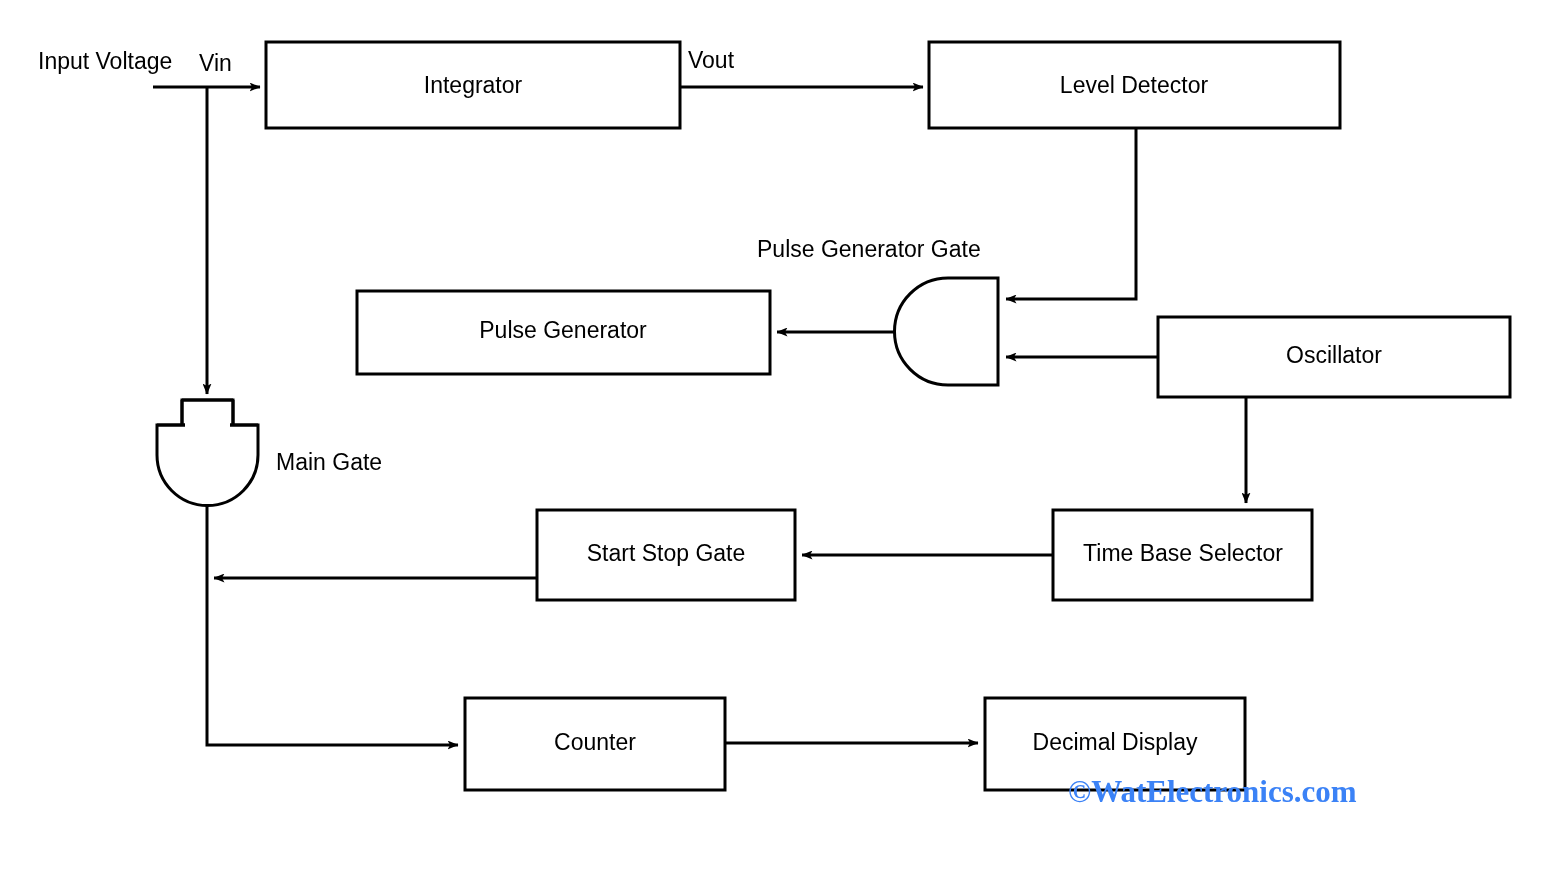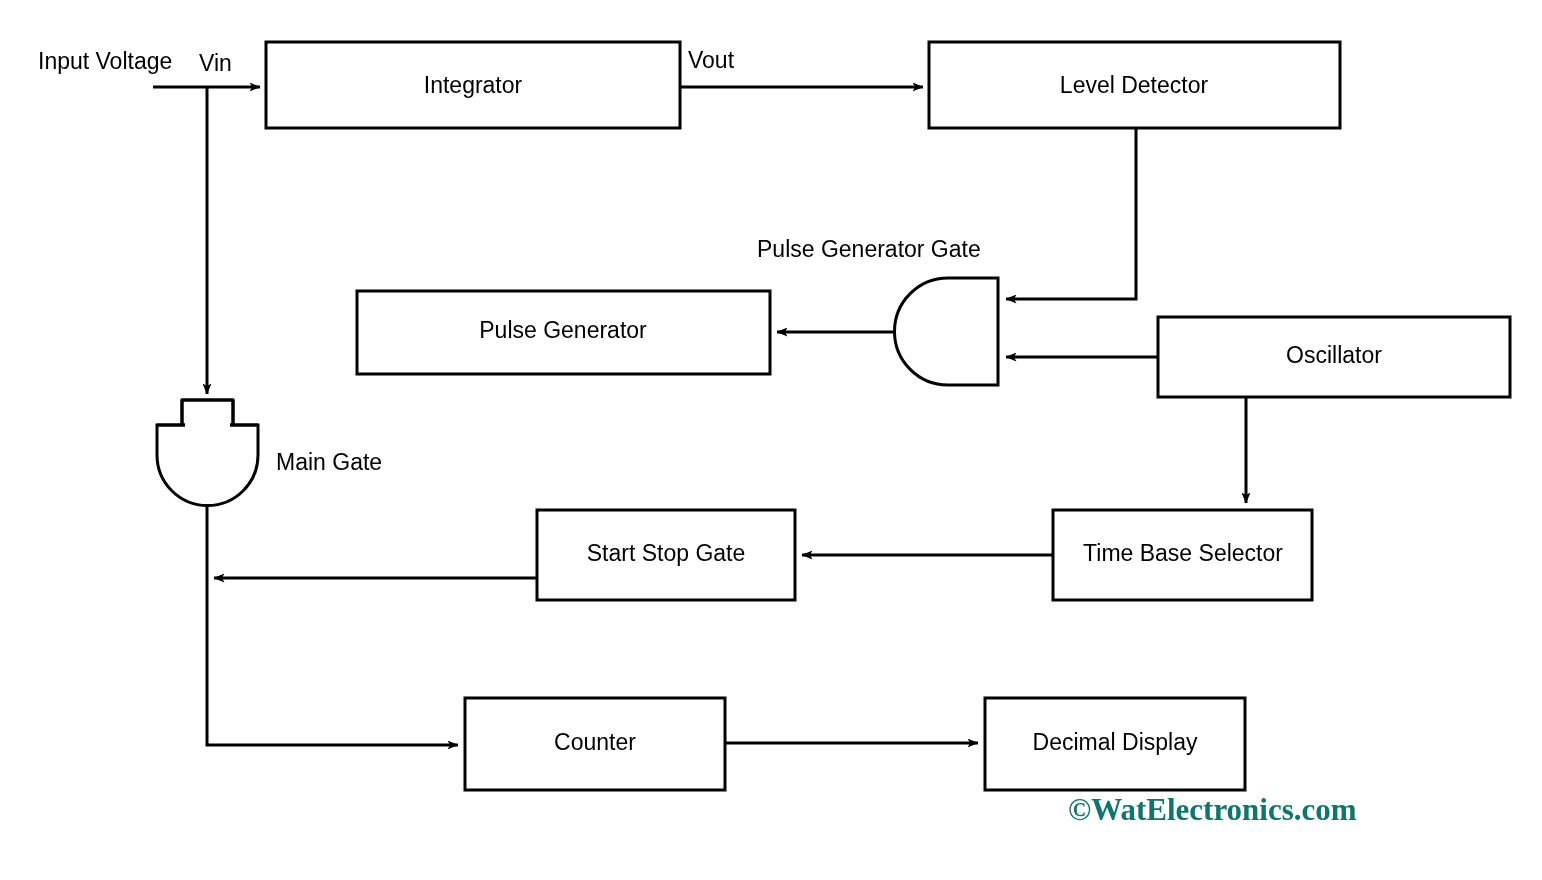--- a/index.html
+++ b/index.html
@@ -136,15 +136,15 @@
 
     <text class="free-label" x="199" y="65">Vin</text>
 
     <text class="free-label" x="688" y="62">Vout</text>
 
     <text class="free-label" x="757" y="251">Pulse Generator Gate</text>
 
     <text class="free-label" x="276" y="464">Main Gate</text>
   </svg>
 
-  <div class="watermark-text" style="left: 1068px; top: 792px; color: #0f766e;">©WatElectronics.com</div>
+  <div class="watermark-text" style="left: 1068px; top: 774px; color: #3b82f6;">©WatElectronics.com</div>
 
 </div>
 
 </body></html>

